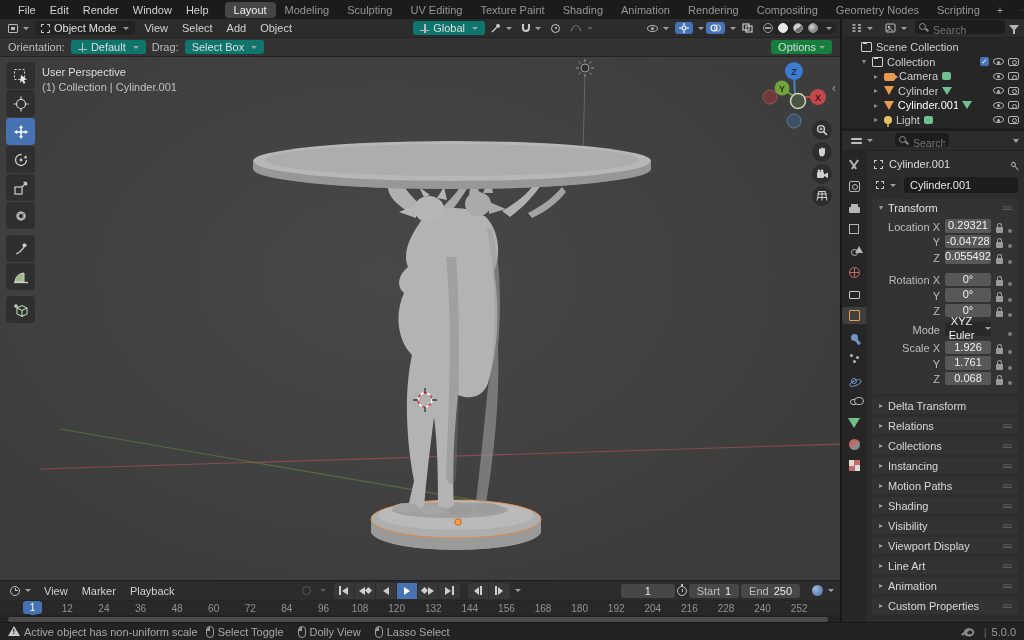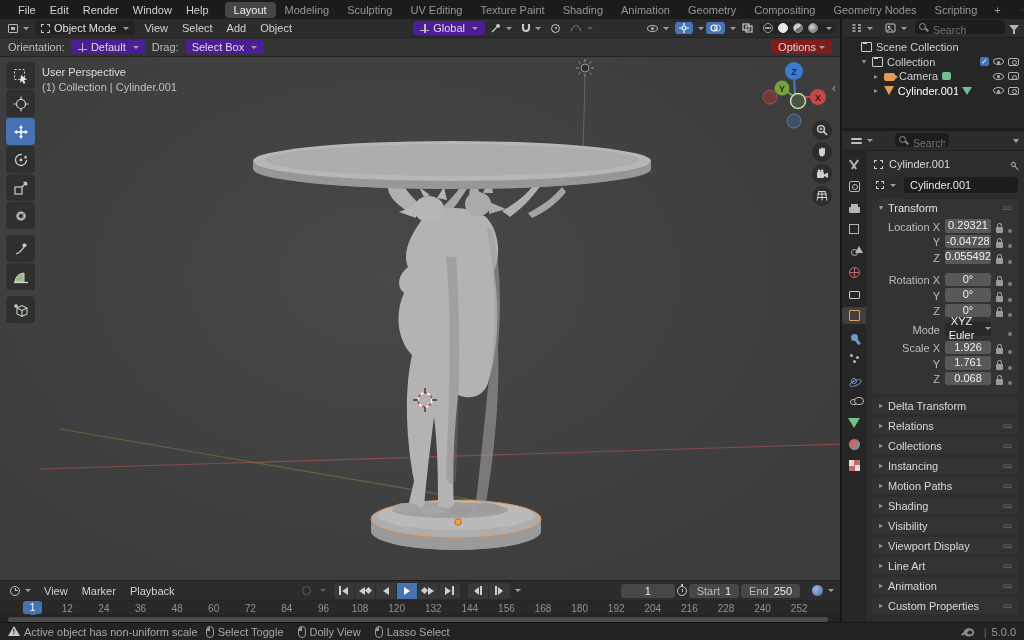--- a/index.html
+++ b/index.html
@@ -55,38 +55,38 @@
 .icon-editor::after{content:"";position:absolute;left:2px;top:2px;width:4px;height:3px;background:#b8b8b8}
 .shading-group{display:flex;align-items:center;background:#242424;border-radius:8px;padding:1px 4px;gap:5px}
 .sph{width:10px;height:10px;border-radius:50%;border:1px solid #9a9a9a;position:relative}
 .sph.wire::after{content:"";position:absolute;inset:3px 1px;border-top:1px solid #9a9a9a;border-bottom:1px solid #9a9a9a}
 .sph.solid{background:#e8e8e8;border-color:#e8e8e8}
 .sph.mat{background:linear-gradient(135deg,#cfcfcf 50%,#6e6e6e 50%)}
 .sph.rend{background:radial-gradient(circle at 35% 35%,#d8d8d8,#5d5d5d)}
 
 .vp-tools{flex:0 0 19px;background:#333;display:flex;align-items:center;padding:0 8px;gap:6px;border-bottom:1px solid #222}
 .vp-tools .lbl{color:#bdbdbd}
-.drop{display:flex;align-items:center;gap:4px;background:#4c1d95;border-radius:3px;padding:1px 7px;color:#dedede}
+.drop{display:flex;align-items:center;gap:4px;background:#0f766e;border-radius:3px;padding:1px 7px;color:#dedede}
 .icon-orient{width:9px;height:9px;position:relative;display:inline-block}
 .icon-orient::before{content:"";position:absolute;left:4px;top:0;width:1.3px;height:9px;background:#bbb}
 .icon-orient::after{content:"";position:absolute;left:0;top:6px;width:9px;height:1.3px;background:#bbb}
 
 .viewport{flex:1;position:relative;background:radial-gradient(ellipse at 46% 42%,#484848 0%,#3d3d3d 75%);overflow:hidden}
 .vp-overlay{position:absolute;left:42px;top:8px;line-height:15px;pointer-events:none}
 .vp-overlay .l1{color:#dedede}
 .vp-overlay .l2{color:#c0c0c0}
 .toolbar{position:absolute;left:6px;top:5px;display:flex;flex-direction:column;gap:1px}
 .tool-btn{width:29px;height:27px;background:#2f2f2f;border-radius:4px;display:flex;align-items:center;justify-content:center}
 .tool-btn.active{background:#4772b3}
 .tool-gap{height:4px}
 .navgizmo{position:absolute;left:761px;top:2px;width:70px;height:70px}
 .side-btns{position:absolute;left:812px;top:63px;display:flex;flex-direction:column;gap:2px}
 .side-btn{width:20px;height:20px;border-radius:50%;background:rgba(40,40,40,.75);display:flex;align-items:center;justify-content:center}
 .collapse-arrow{position:absolute;left:832px;top:24px;color:#9a9a9a;font-size:12px}
-.options-btn{display:flex;align-items:center;margin-left:auto;background:#7f1d1d;border-radius:3px;padding:1px 7px;color:#d8d8d8}
+.options-btn{display:flex;align-items:center;margin-left:auto;background:#15803d;border-radius:3px;padding:1px 7px;color:#d8d8d8}
 
 .timeline{flex:0 0 42px;display:flex;flex-direction:column;background:#2b2b2b;border-top:1px solid #1d1d1d}
 .tl-header{flex:0 0 20px;background:#2c2c2c;display:flex;align-items:center;padding:0 6px;gap:2px;border-bottom:1px solid #242424}
 .transport{display:flex;align-items:center;background:#383838;border-radius:4px;overflow:hidden;margin-left:6px}
 .tbtn{width:21px;height:16px;display:flex;align-items:center;justify-content:center;gap:1px;border-right:1px solid #2c2c2c}
 .tbtn:last-child{border-right:none}
 .tbtn.play{background:#4772b3}
 .tri-r{width:0;height:0;border-left:6px solid #cfcfcf;border-top:4px solid transparent;border-bottom:4px solid transparent}
 .tri-l{width:0;height:0;border-right:6px solid #cfcfcf;border-top:4px solid transparent;border-bottom:4px solid transparent}
 .pbar{width:2px;height:9px;background:#cfcfcf}
@@ -225,21 +225,21 @@
       </nav>
     <div class="ws-tabs">
 
     <span class="ws-tab active">Layout</span>
         <span class="ws-tab">Modeling</span>
         <span class="ws-tab">Sculpting</span>
         <span class="ws-tab">UV Editing</span>
         <span class="ws-tab">Texture Paint</span>
         <span class="ws-tab">Shading</span>
         <span class="ws-tab">Animation</span>
-        <span class="ws-tab">Geometry</span>
+        <span class="ws-tab">Rendering</span>
         <span class="ws-tab">Compositing</span>
         <span class="ws-tab">Geometry Nodes</span>
         <span class="ws-tab">Scripting</span>
       </div>
     <span class="ws-add">+</span>
     <span class="spacer"></span>
     <div class="selector">
       
       
       
@@ -678,32 +678,52 @@
             <span class="disc"></span>
             <span class="oicon"></span>
             <span class="olabel">Camera</span>
             <span class="odata"></span>
             <span class="flex"></span>
             <span class="ocheck"></span>
             <span class="i-eye"></span>
             <span class="i-cam"></span>
           </div>
 
+          <div class="orow depth-2 type-mesh disc-closed has-controls has-data">
+            <span class="disc"></span>
+            <span class="oicon"></span>
+            <span class="olabel">Cylinder</span>
+            <span class="odata"></span>
+            <span class="flex"></span>
+            <span class="ocheck"></span>
+            <span class="i-eye"></span>
+            <span class="i-cam"></span>
+          </div>
 
           <div class="orow depth-2 type-mesh disc-closed has-controls has-data selected">
             <span class="disc"></span>
             <span class="oicon"></span>
             <span class="olabel">Cylinder.001</span>
             <span class="odata"></span>
             <span class="flex"></span>
             <span class="ocheck"></span>
             <span class="i-eye"></span>
             <span class="i-cam"></span>
           </div>
 
+          <div class="orow depth-2 type-light disc-closed has-controls has-data">
+            <span class="disc"></span>
+            <span class="oicon"></span>
+            <span class="olabel">Light</span>
+            <span class="odata"></span>
+            <span class="flex"></span>
+            <span class="ocheck"></span>
+            <span class="i-eye"></span>
+            <span class="i-cam"></span>
+          </div>
         </div>
       <div class="splitter"></div>
 
       <div class="props">
         <div class="props-header">
           <span class="hbtn">
               <span class="icon-props"></span>
               <span class="chev sm"></span>
             </span>
           <div class="search" style="max-width:96px;margin-left:14px">

